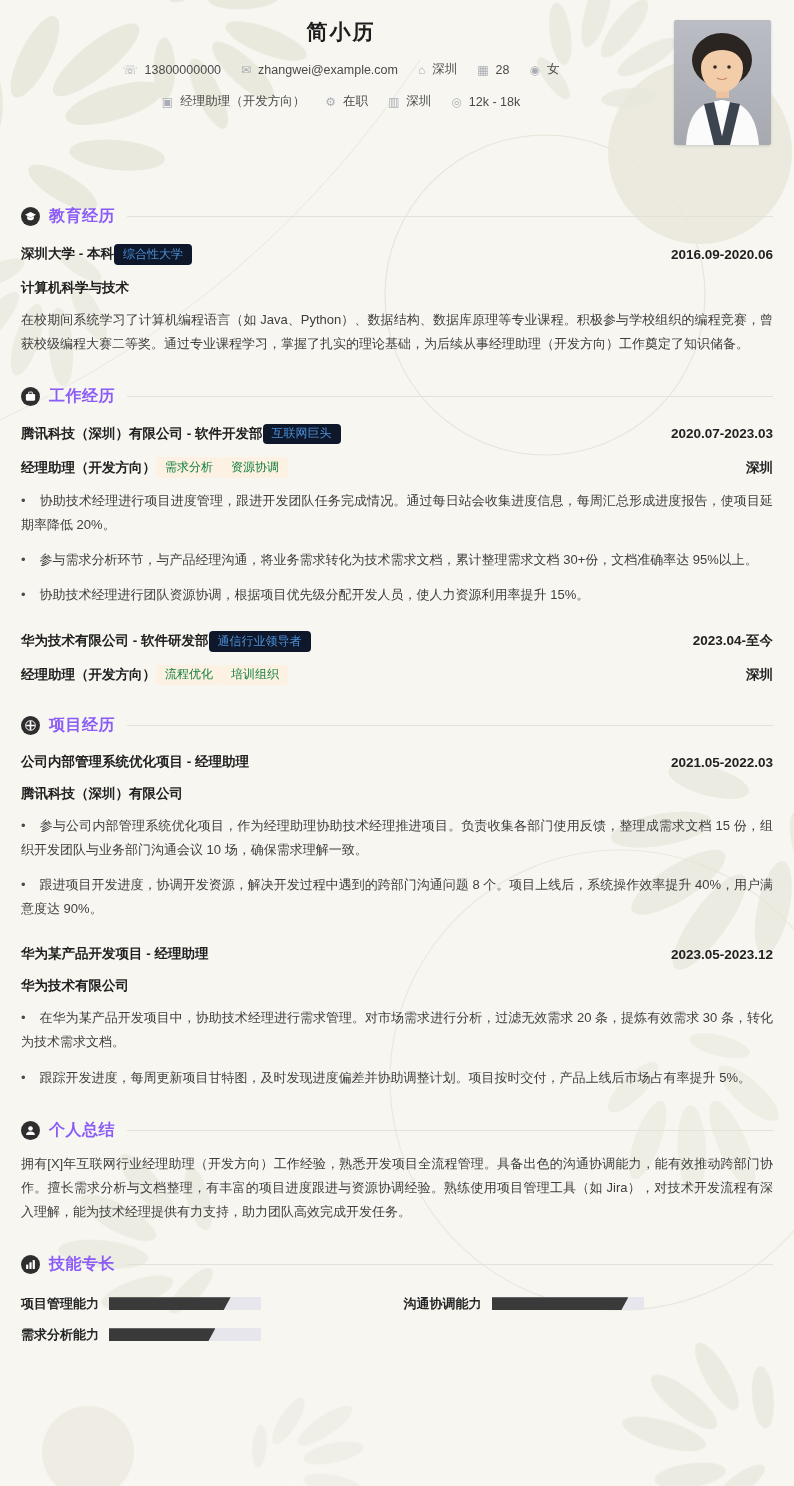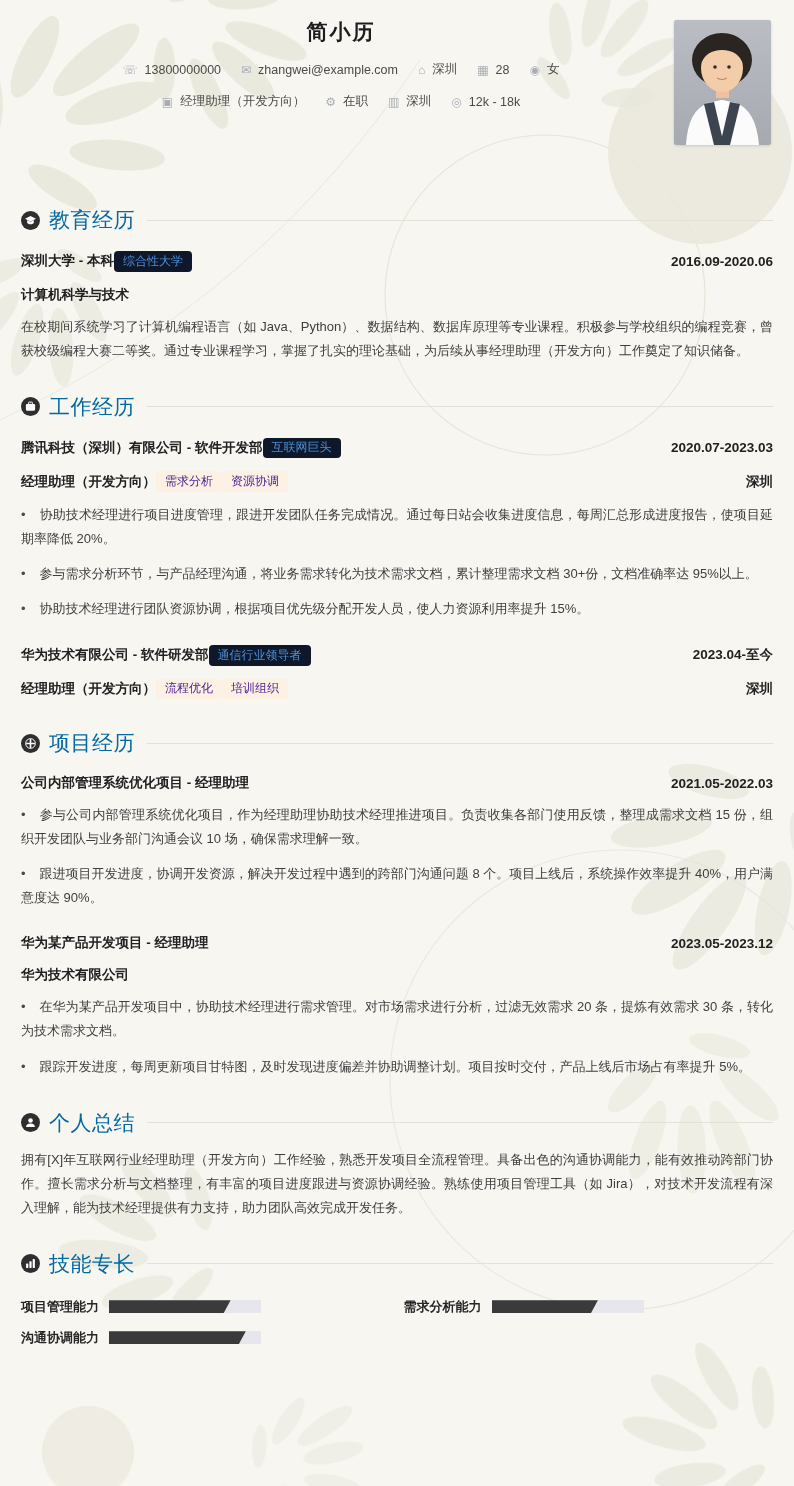--- a/index.html
+++ b/index.html
@@ -17,30 +17,30 @@
   .name{font-size:21px;font-weight:bold;color:#1d1d1d;letter-spacing:2px;}
   .contact-row{display:flex;justify-content:center;align-items:center;gap:20px;margin-top:15px;font-size:12.5px;color:#4a4a4a;white-space:nowrap;}
   .ci{display:flex;align-items:center;gap:7px;}
   .ci .icon{color:#a9adb3;font-size:12px;line-height:1;}
   .photo{position:absolute;top:20px;right:2px;width:97px;height:125px;border-radius:3px;overflow:hidden;box-shadow:0 1px 3px rgba(0,0,0,.15);}
 
   
   .section{margin-top:30px;}
   .sec-head{display:flex;align-items:center;}
   .sec-icon{width:19px;height:19px;border-radius:50%;background:#2e2e2e;display:flex;align-items:center;justify-content:center;flex:none;margin-right:9px;}
-  .sec-title{font-size:21px;font-weight:normal;color:#0369a1;letter-spacing:.5px;}
+  .sec-title{font-size:16px;font-weight:bold;color:#8b5cf6;letter-spacing:.5px;}
   .sec-line{flex:1;height:1px;background:#e4e2d8;margin-left:12px;}
 
   .row{display:flex;justify-content:space-between;align-items:center;margin-top:17px;}
   .row-left{display:flex;align-items:center;gap:0;min-width:0;}
   .etitle{font-size:13.5px;font-weight:bold;color:#212121;}
   .edate,.eloc{font-size:13.5px;font-weight:bold;color:#212121;white-space:nowrap;}
   .tag{font-size:12px;padding:2.5px 9px;border-radius:4px;line-height:1.3;white-space:nowrap;}
   .tag.blue{color:#4a90d9;background:#0f172a;}
-  .tag.orange{color:#4c1d95;background:#fcf1e2;}
+  .tag.orange{color:#15803d;background:#fcf1e2;}
   .subline{font-size:13.5px;font-weight:bold;color:#212121;margin-top:14px;}
   .para{font-size:13px;line-height:1.85;text-align:justify;color:#3e3e3e;margin-top:11px;}
   ul.bullets{margin:9px 0 0;padding:0;list-style:none;}
   ul.bullets li{font-size:13px;line-height:1.85;text-align:justify;color:#3e3e3e;margin-top:11px;}
   ul.bullets li::before{content:"•";margin-right:14px;color:#4a4a4a;}
   .job + .job{margin-top:24px;}
 
   
   .skills{display:grid;grid-template-columns:1fr 1fr;column-gap:70px;row-gap:22px;margin-top:20px;gap:13px;}
   .skill{display:flex;align-items:center;gap:10px;}
@@ -242,20 +242,21 @@
       </span>
       <span class="sec-title">项目经历</span>
       <span class="sec-line"></span>
     </div>
 
     <div class="job">
       <div class="row">
         <span class="etitle">公司内部管理系统优化项目 - 经理助理</span>
         <span class="edate">2021.05-2022.03</span>
       </div>
+      <div class="subline">腾讯科技（深圳）有限公司</div>
       <ul class="bullets">
         <li>参与公司内部管理系统优化项目，作为经理助理协助技术经理推进项目。负责收集各部门使用反馈，整理成需求文档 15 份，组织开发团队与业务部门沟通会议 10 场，确保需求理解一致。</li>
         <li>跟进项目开发进度，协调开发资源，解决开发过程中遇到的跨部门沟通问题 8 个。项目上线后，系统操作效率提升 40%，用户满意度达 90%。</li>
       </ul>
     </div>
 
     <div class="job">
       <div class="row">
         <span class="etitle">华为某产品开发项目 - 经理助理</span>
         <span class="edate">2023.05-2023.12</span>
@@ -295,27 +296,27 @@
       <span class="sec-line"></span>
     </div>
     <div class="skills">
       <div class="skill">
         <span class="skill-name">项目管理能力</span>
         <span class="skill-track">
             <span class="skill-fill" style="display: block; width: 80%;"></span>
           </span>
       </div>
       <div class="skill">
+        <span class="skill-name">沟通协调能力</span>
+        <span class="skill-track">
+            <span class="skill-fill" style="display: block; width: 90%;"></span>
+          </span>
+      </div>
+      <div class="skill">
         <span class="skill-name">需求分析能力</span>
         <span class="skill-track">
             <span class="skill-fill" style="display: block; width: 70%;"></span>
           </span>
       </div>
-      <div class="skill">
-        <span class="skill-name">沟通协调能力</span>
-        <span class="skill-track">
-            <span class="skill-fill" style="display: block; width: 90%;"></span>
-          </span>
-      </div>
     </div>
   </div>
 
 </div>
 
 </body></html>

